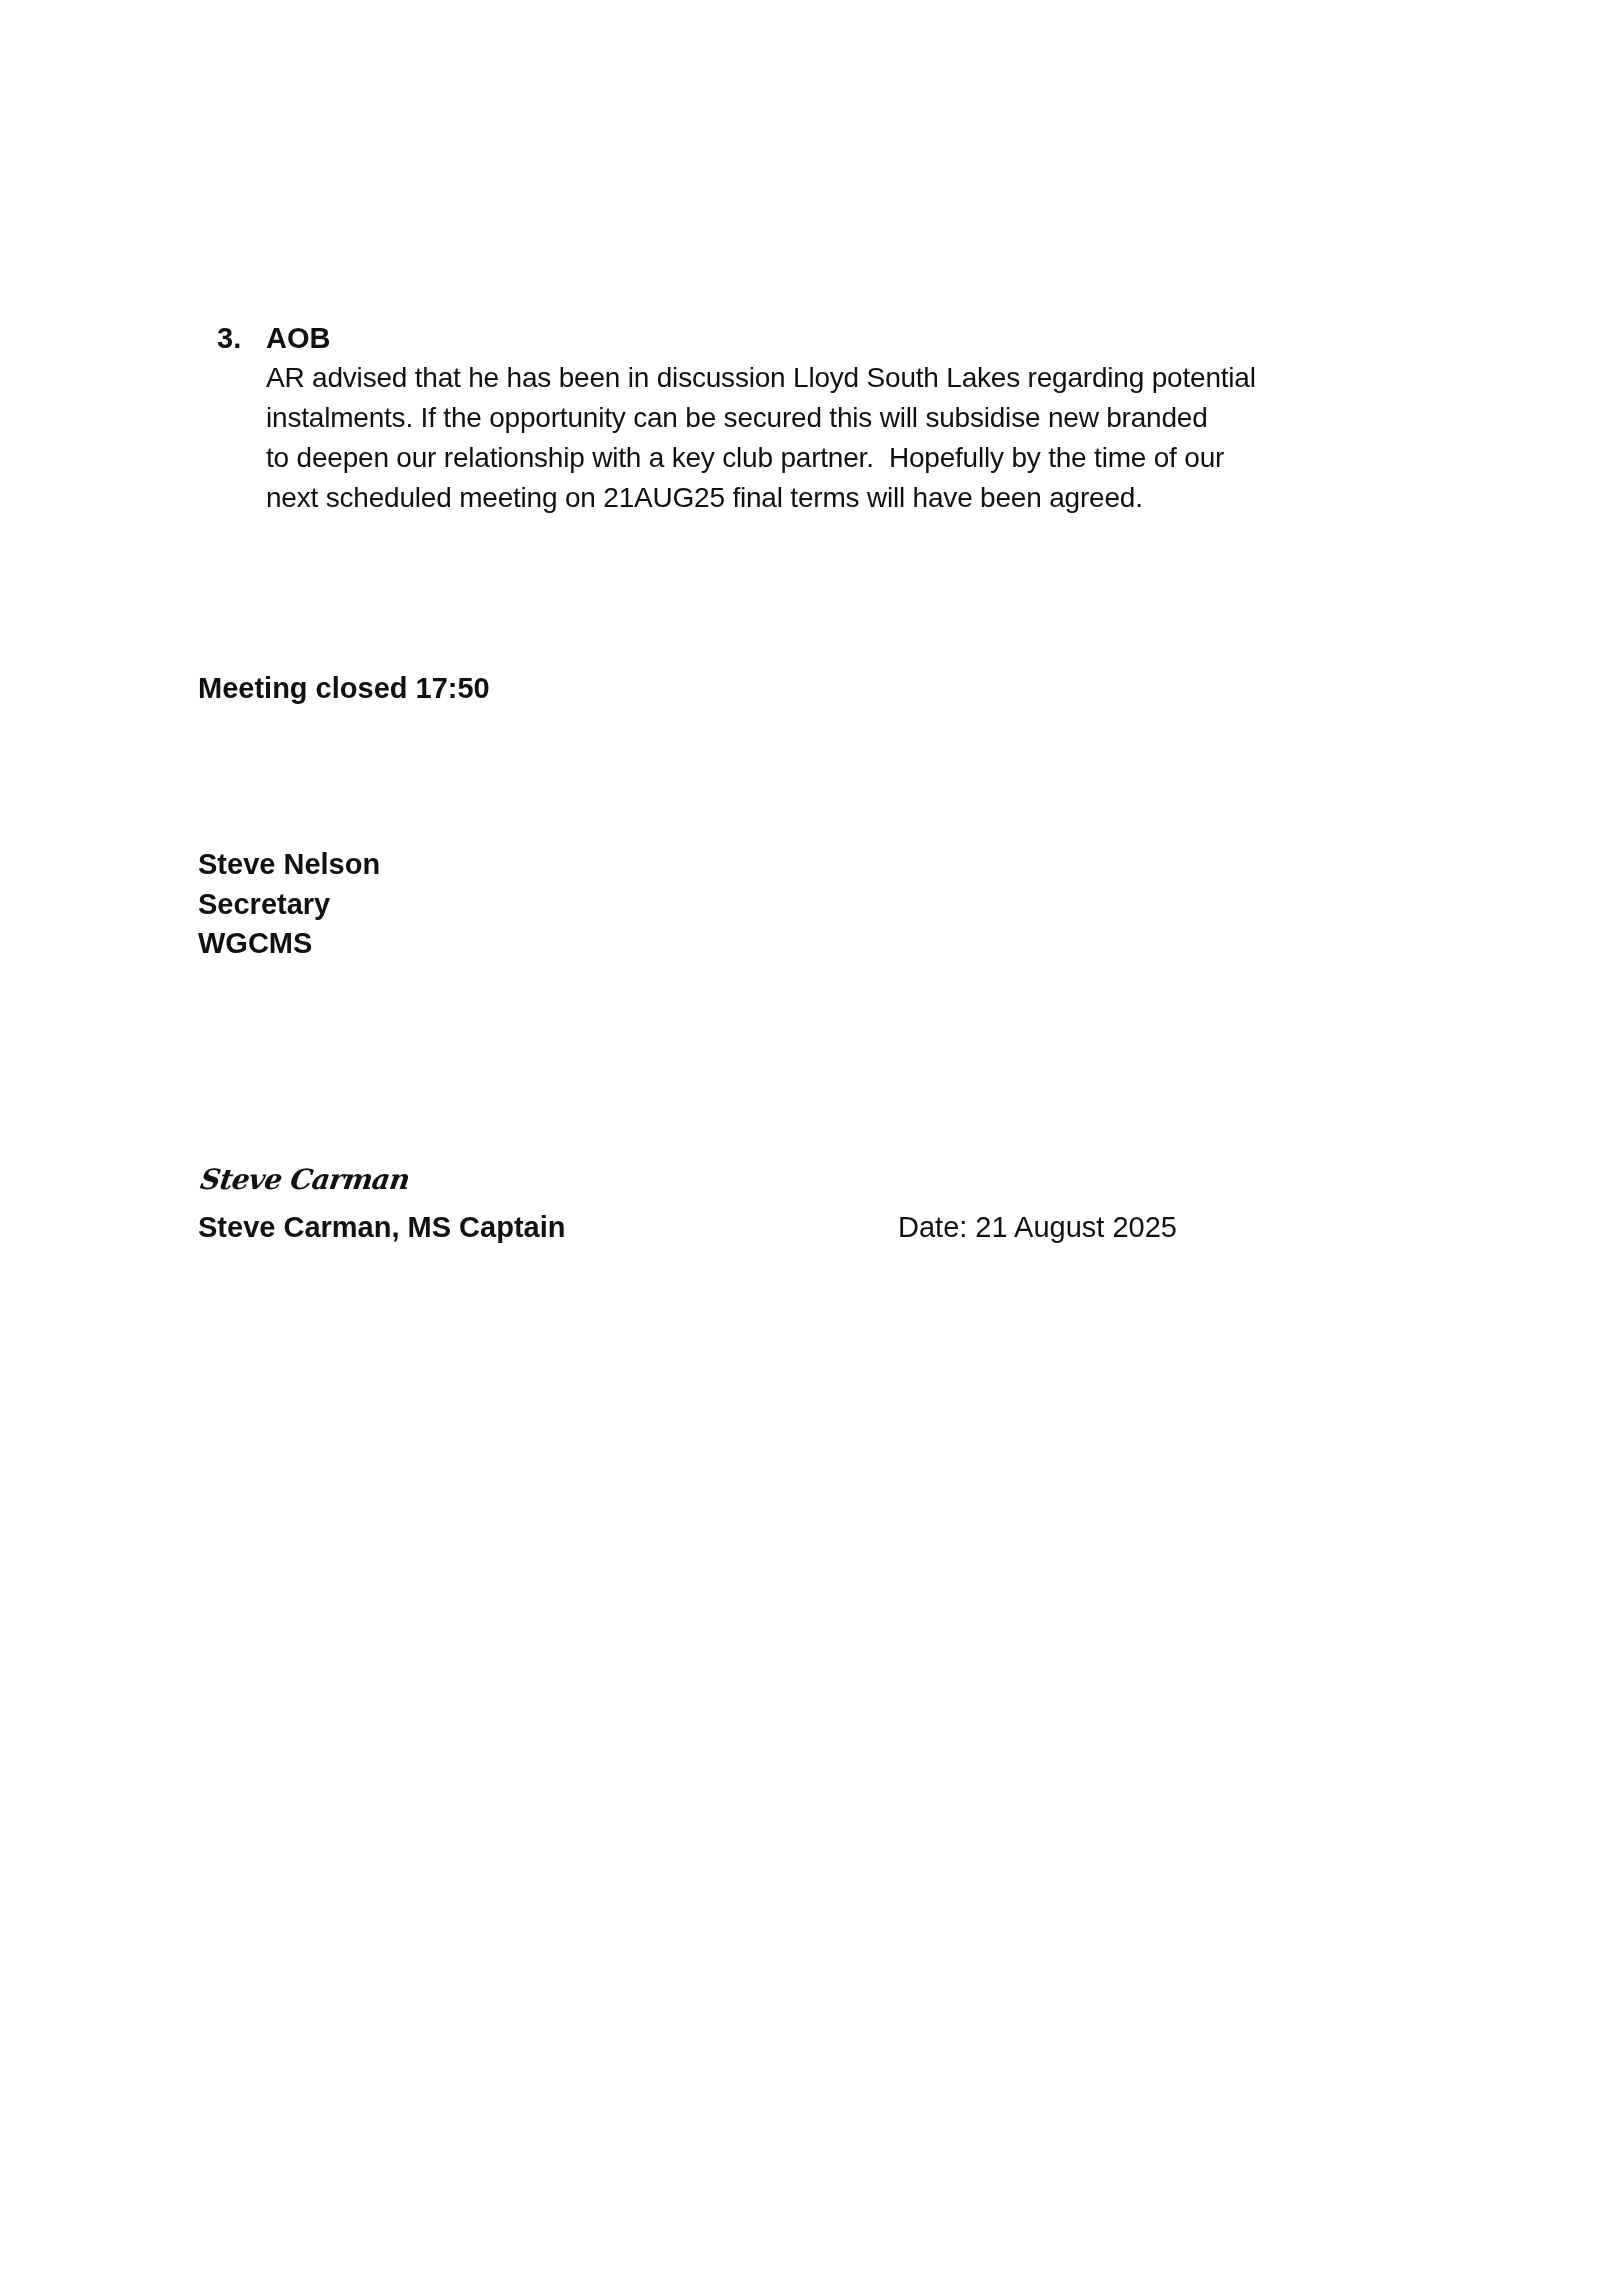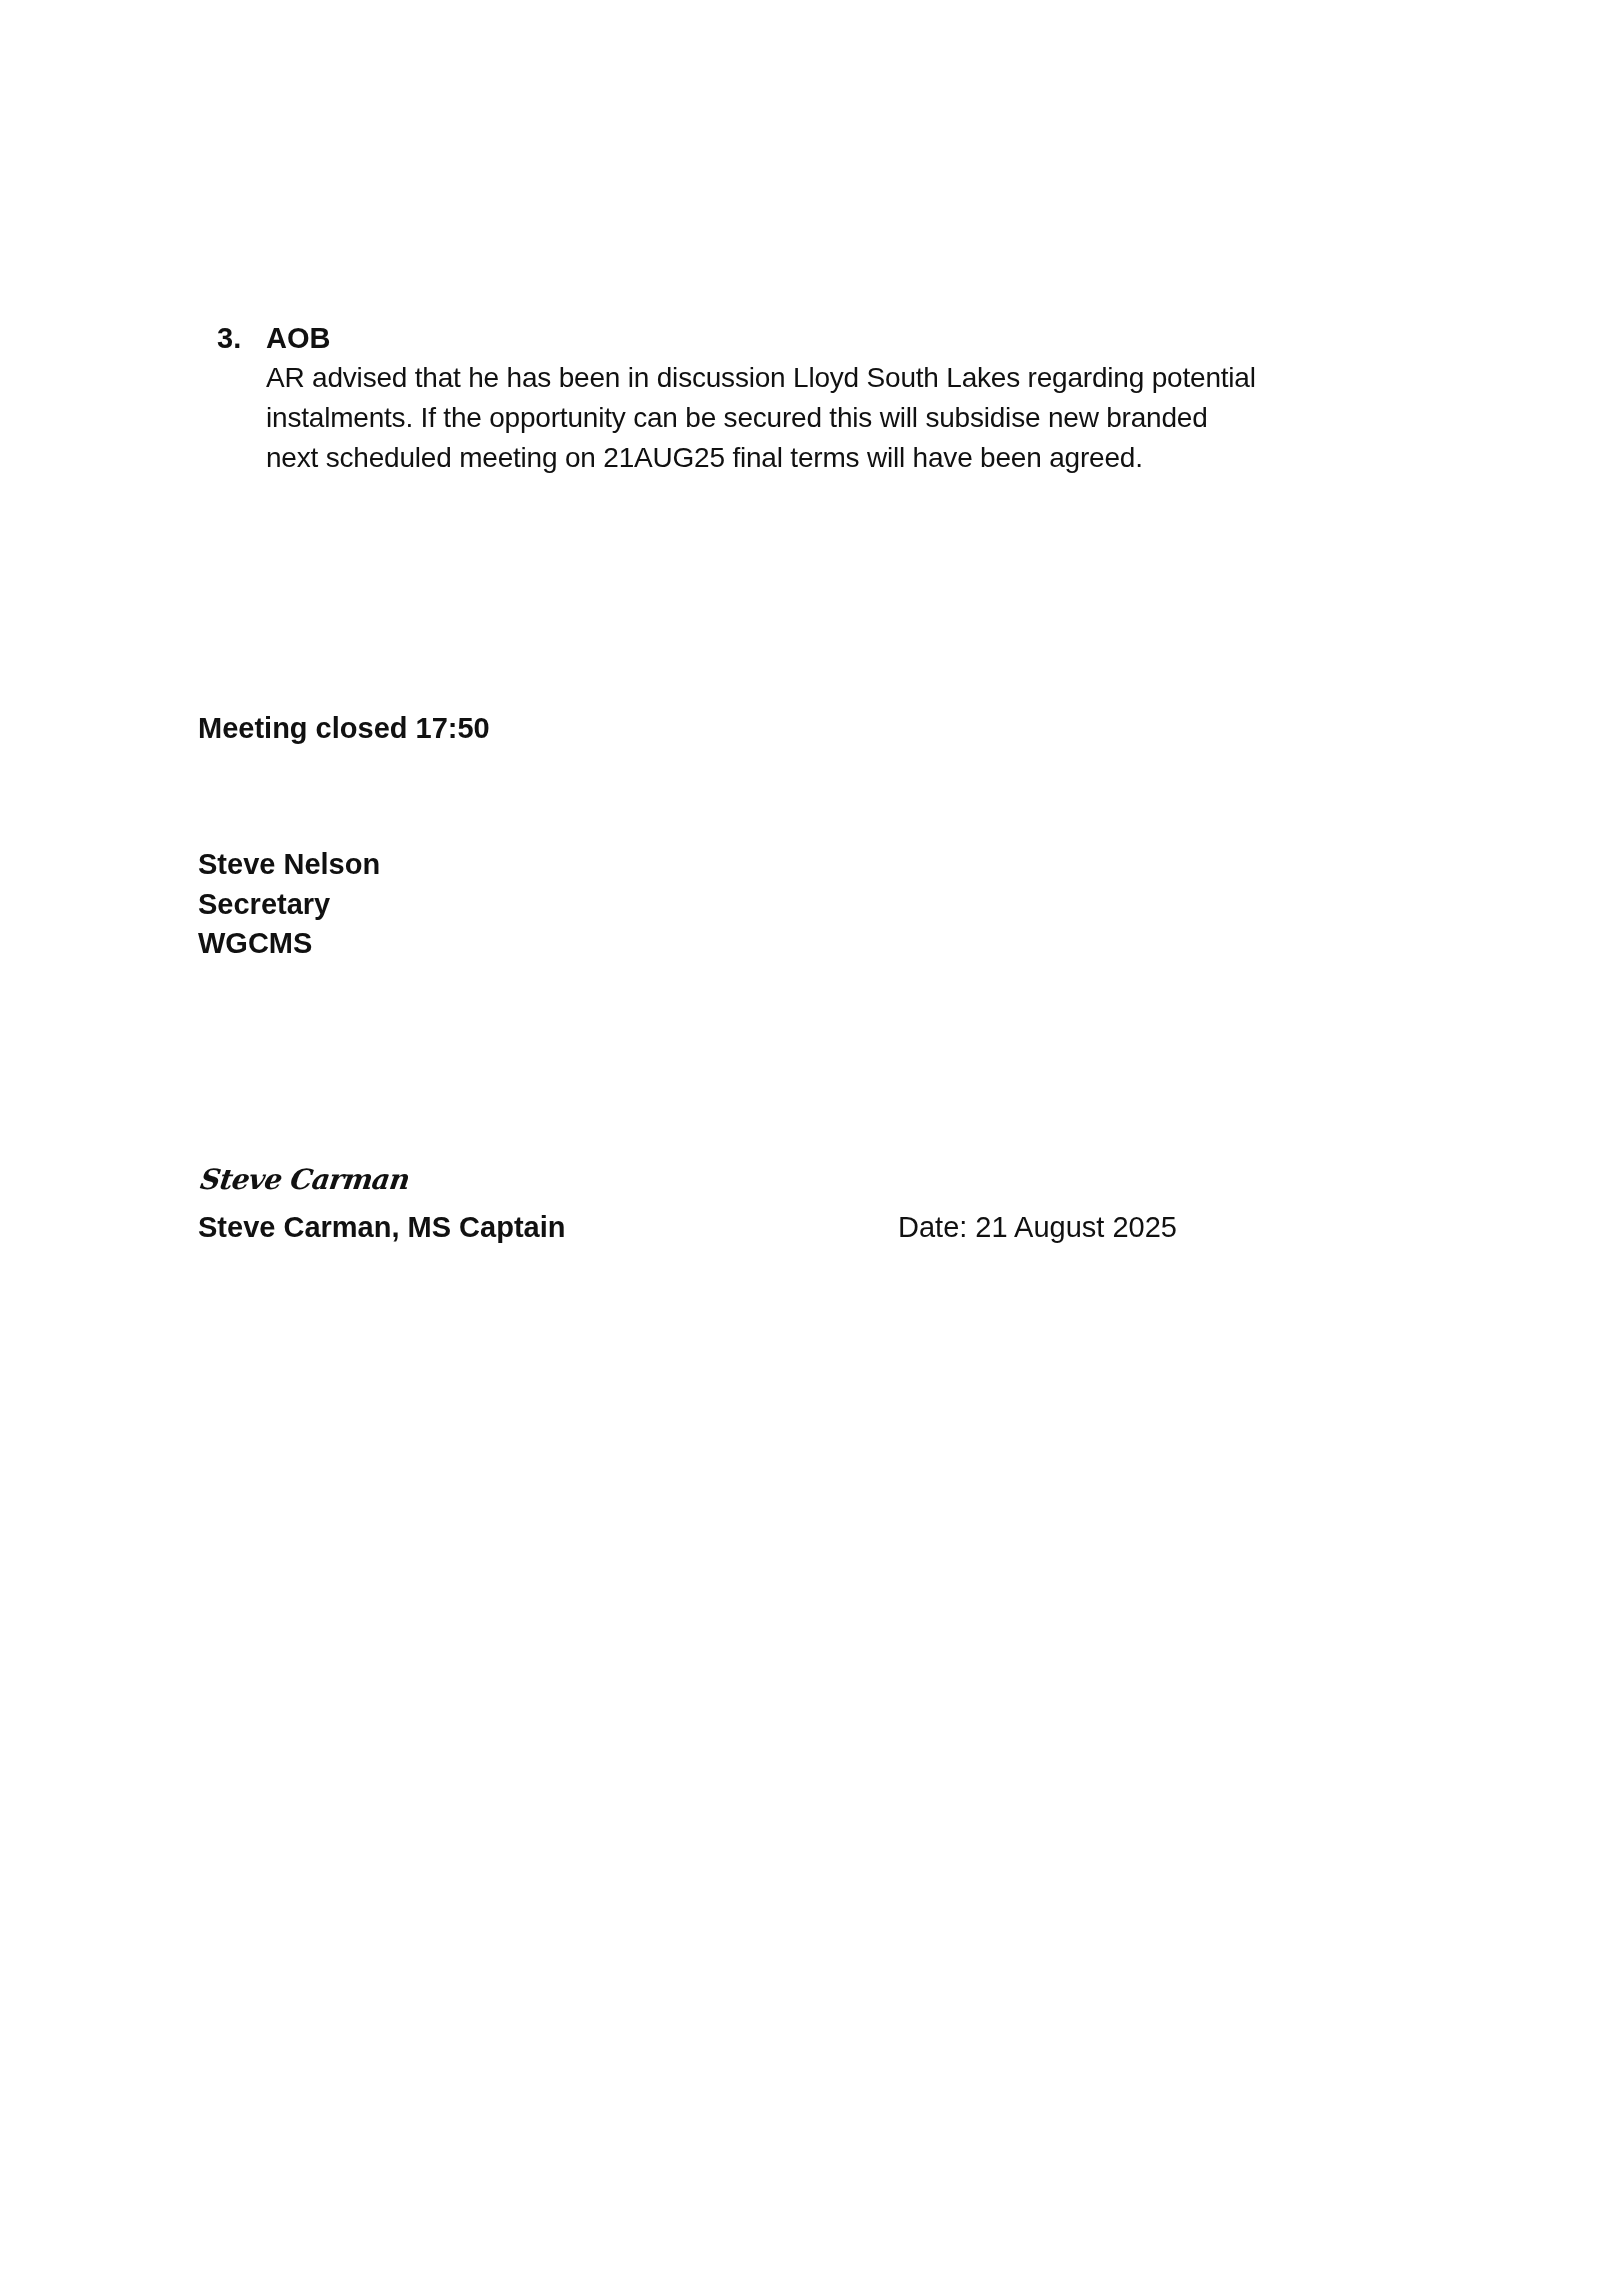--- a/index.html
+++ b/index.html
@@ -92,25 +92,26 @@
 <body>
 
 <div class="page">
 
   <div class="list-item">
     <span class="list-number">3.</span>
     <span class="list-heading">AOB</span>
     <div class="list-body">
       <span class="body-line">AR advised that he has been in discussion Lloyd South Lakes regarding potential</span>
       <span class="body-line">instalments. If the opportunity can be secured this will subsidise new branded</span>
+      <span class="body-line">to deepen our relationship with a key club partner.  Hopefully by the time of our</span>
       <span class="body-line">next scheduled meeting on 21AUG25 final terms will have been agreed.</span>
     </div>
   </div>
 
-  <div class="bold-line" style="top: 708px;">Meeting closed 17:50</div>
+  <div class="bold-line" style="top: 668px;">Meeting closed 17:50</div>
 
   <div class="bold-line" style="top: 844px;">Steve Nelson</div>
   <div class="bold-line" style="top: 884px;">Secretary</div>
   <div class="bold-line" style="top: 923px;">WGCMS</div>
 
   <div class="signature">Steve Carman</div>
   <div class="bold-line" style="top: 1207px;">Steve Carman, MS Captain</div>
   <div class="date-line">Date: 21 August 2025</div>
 
 </div>

